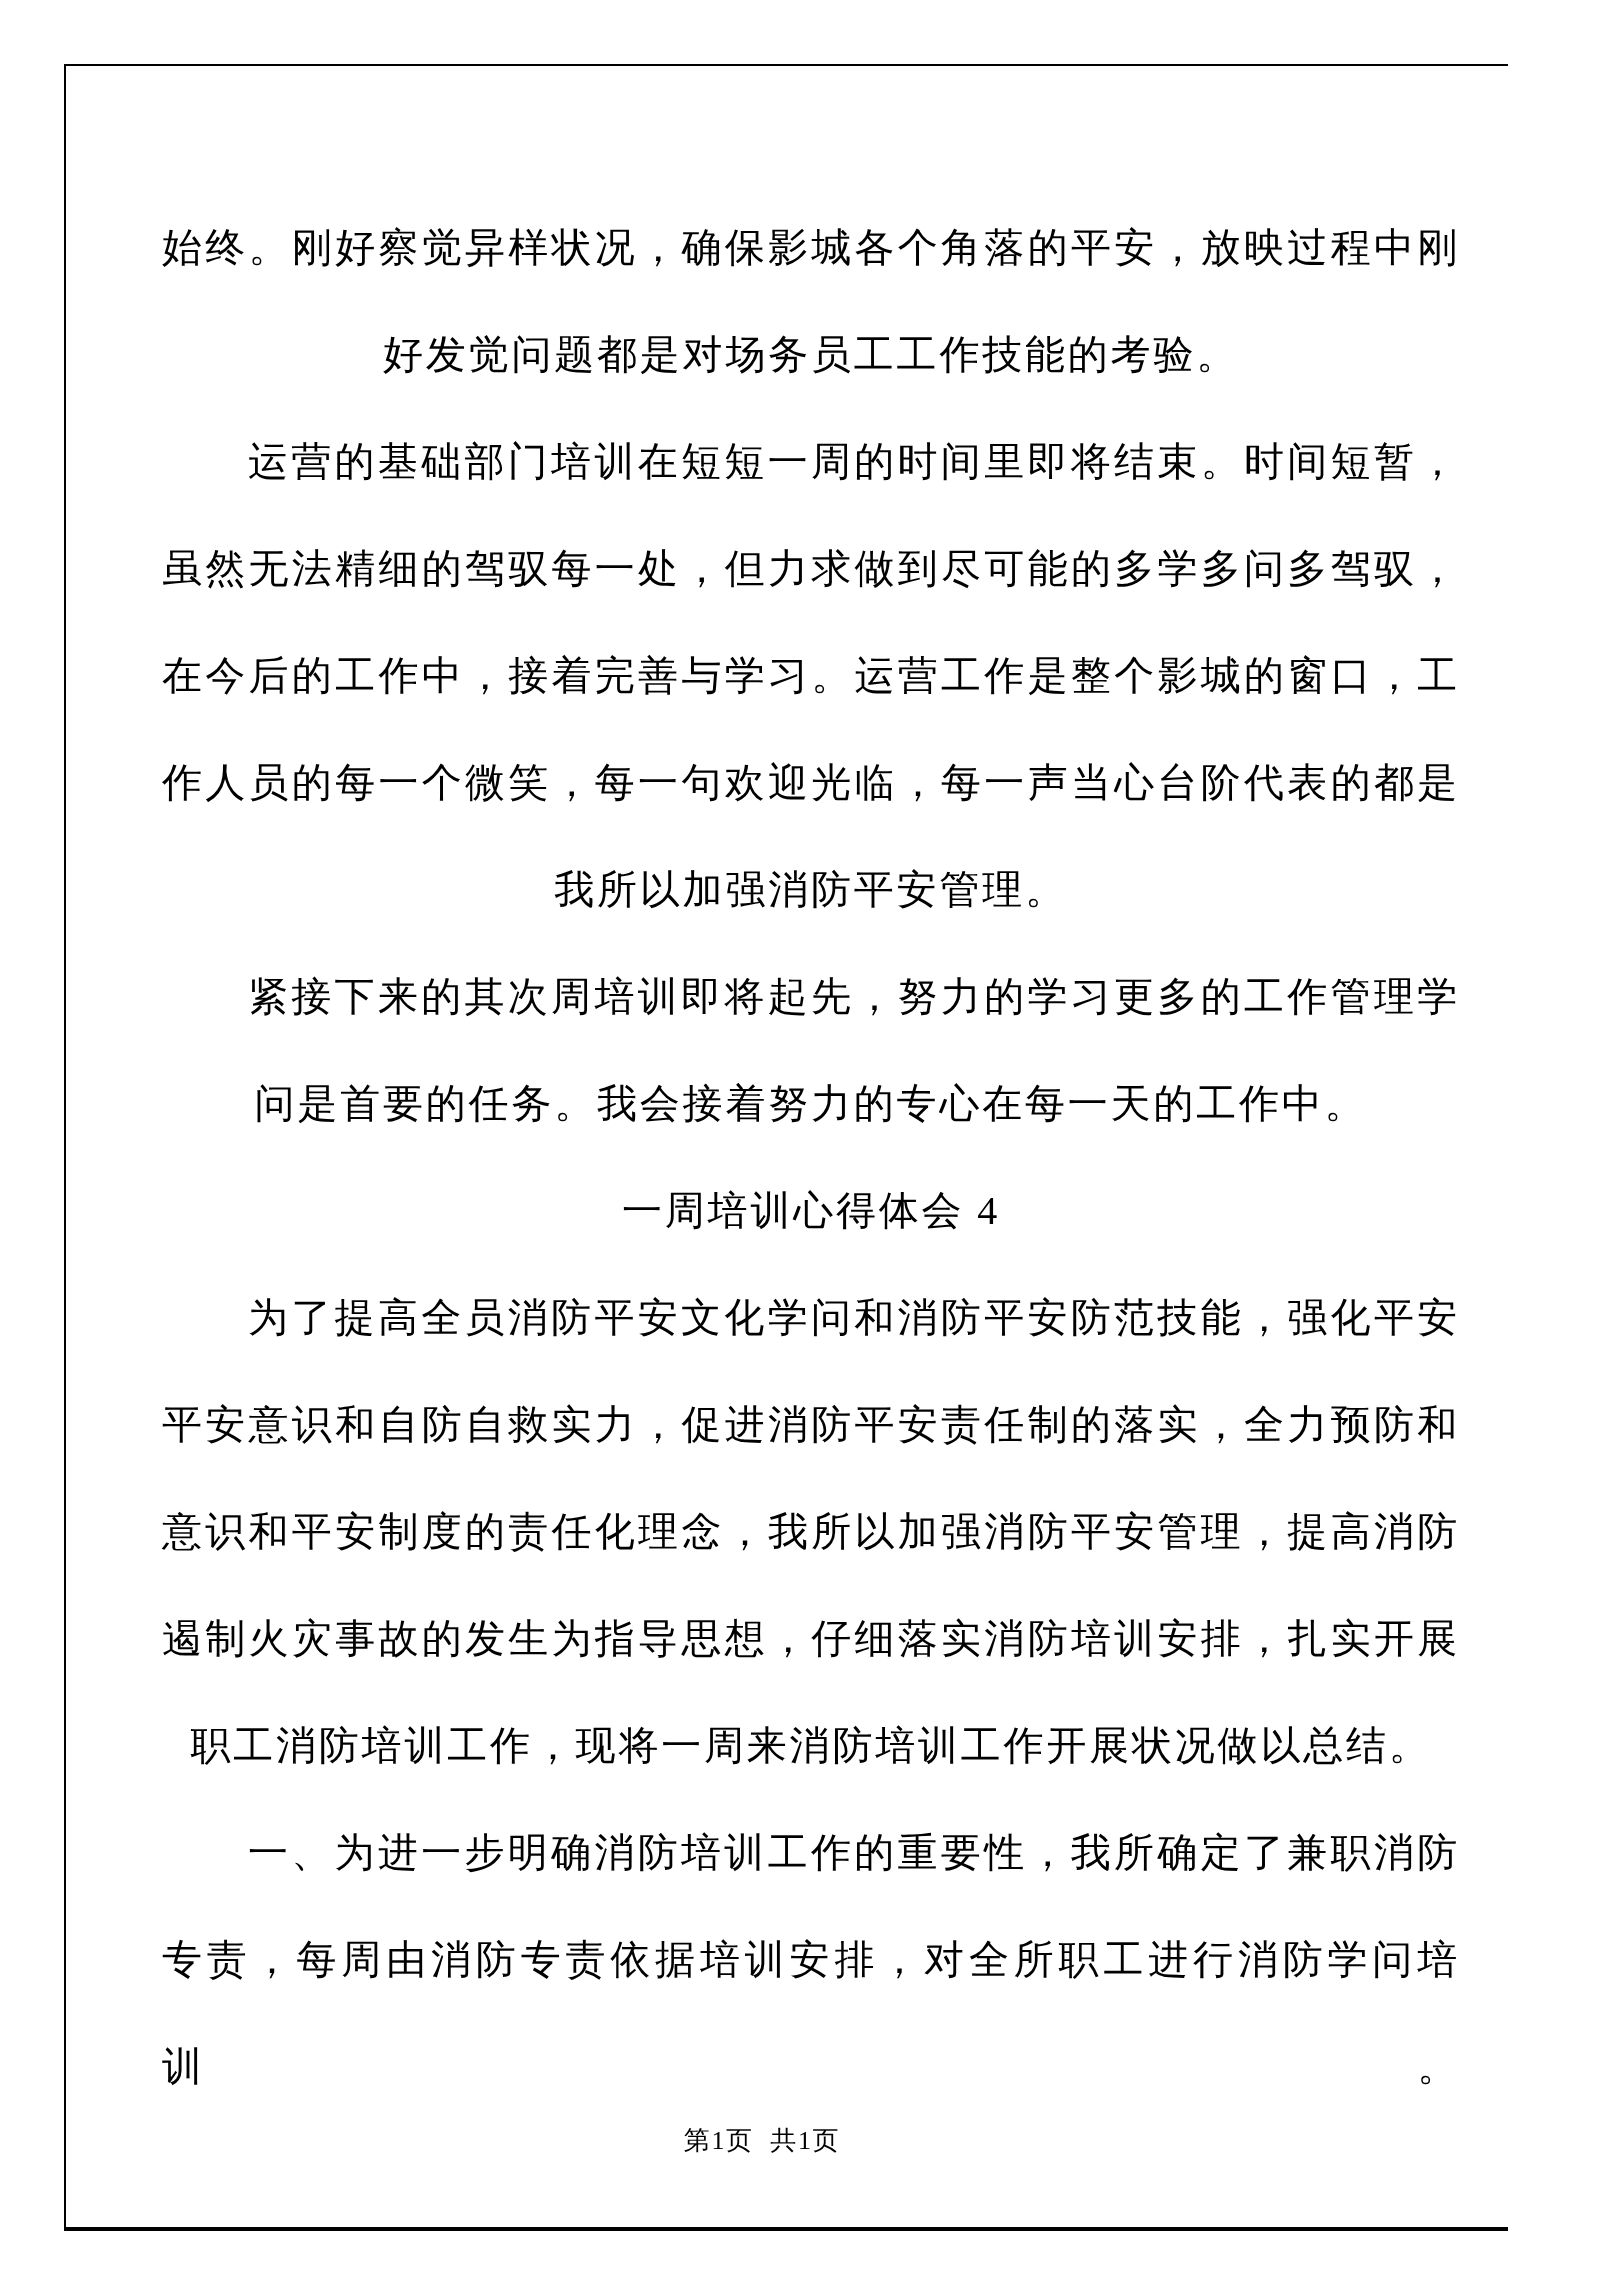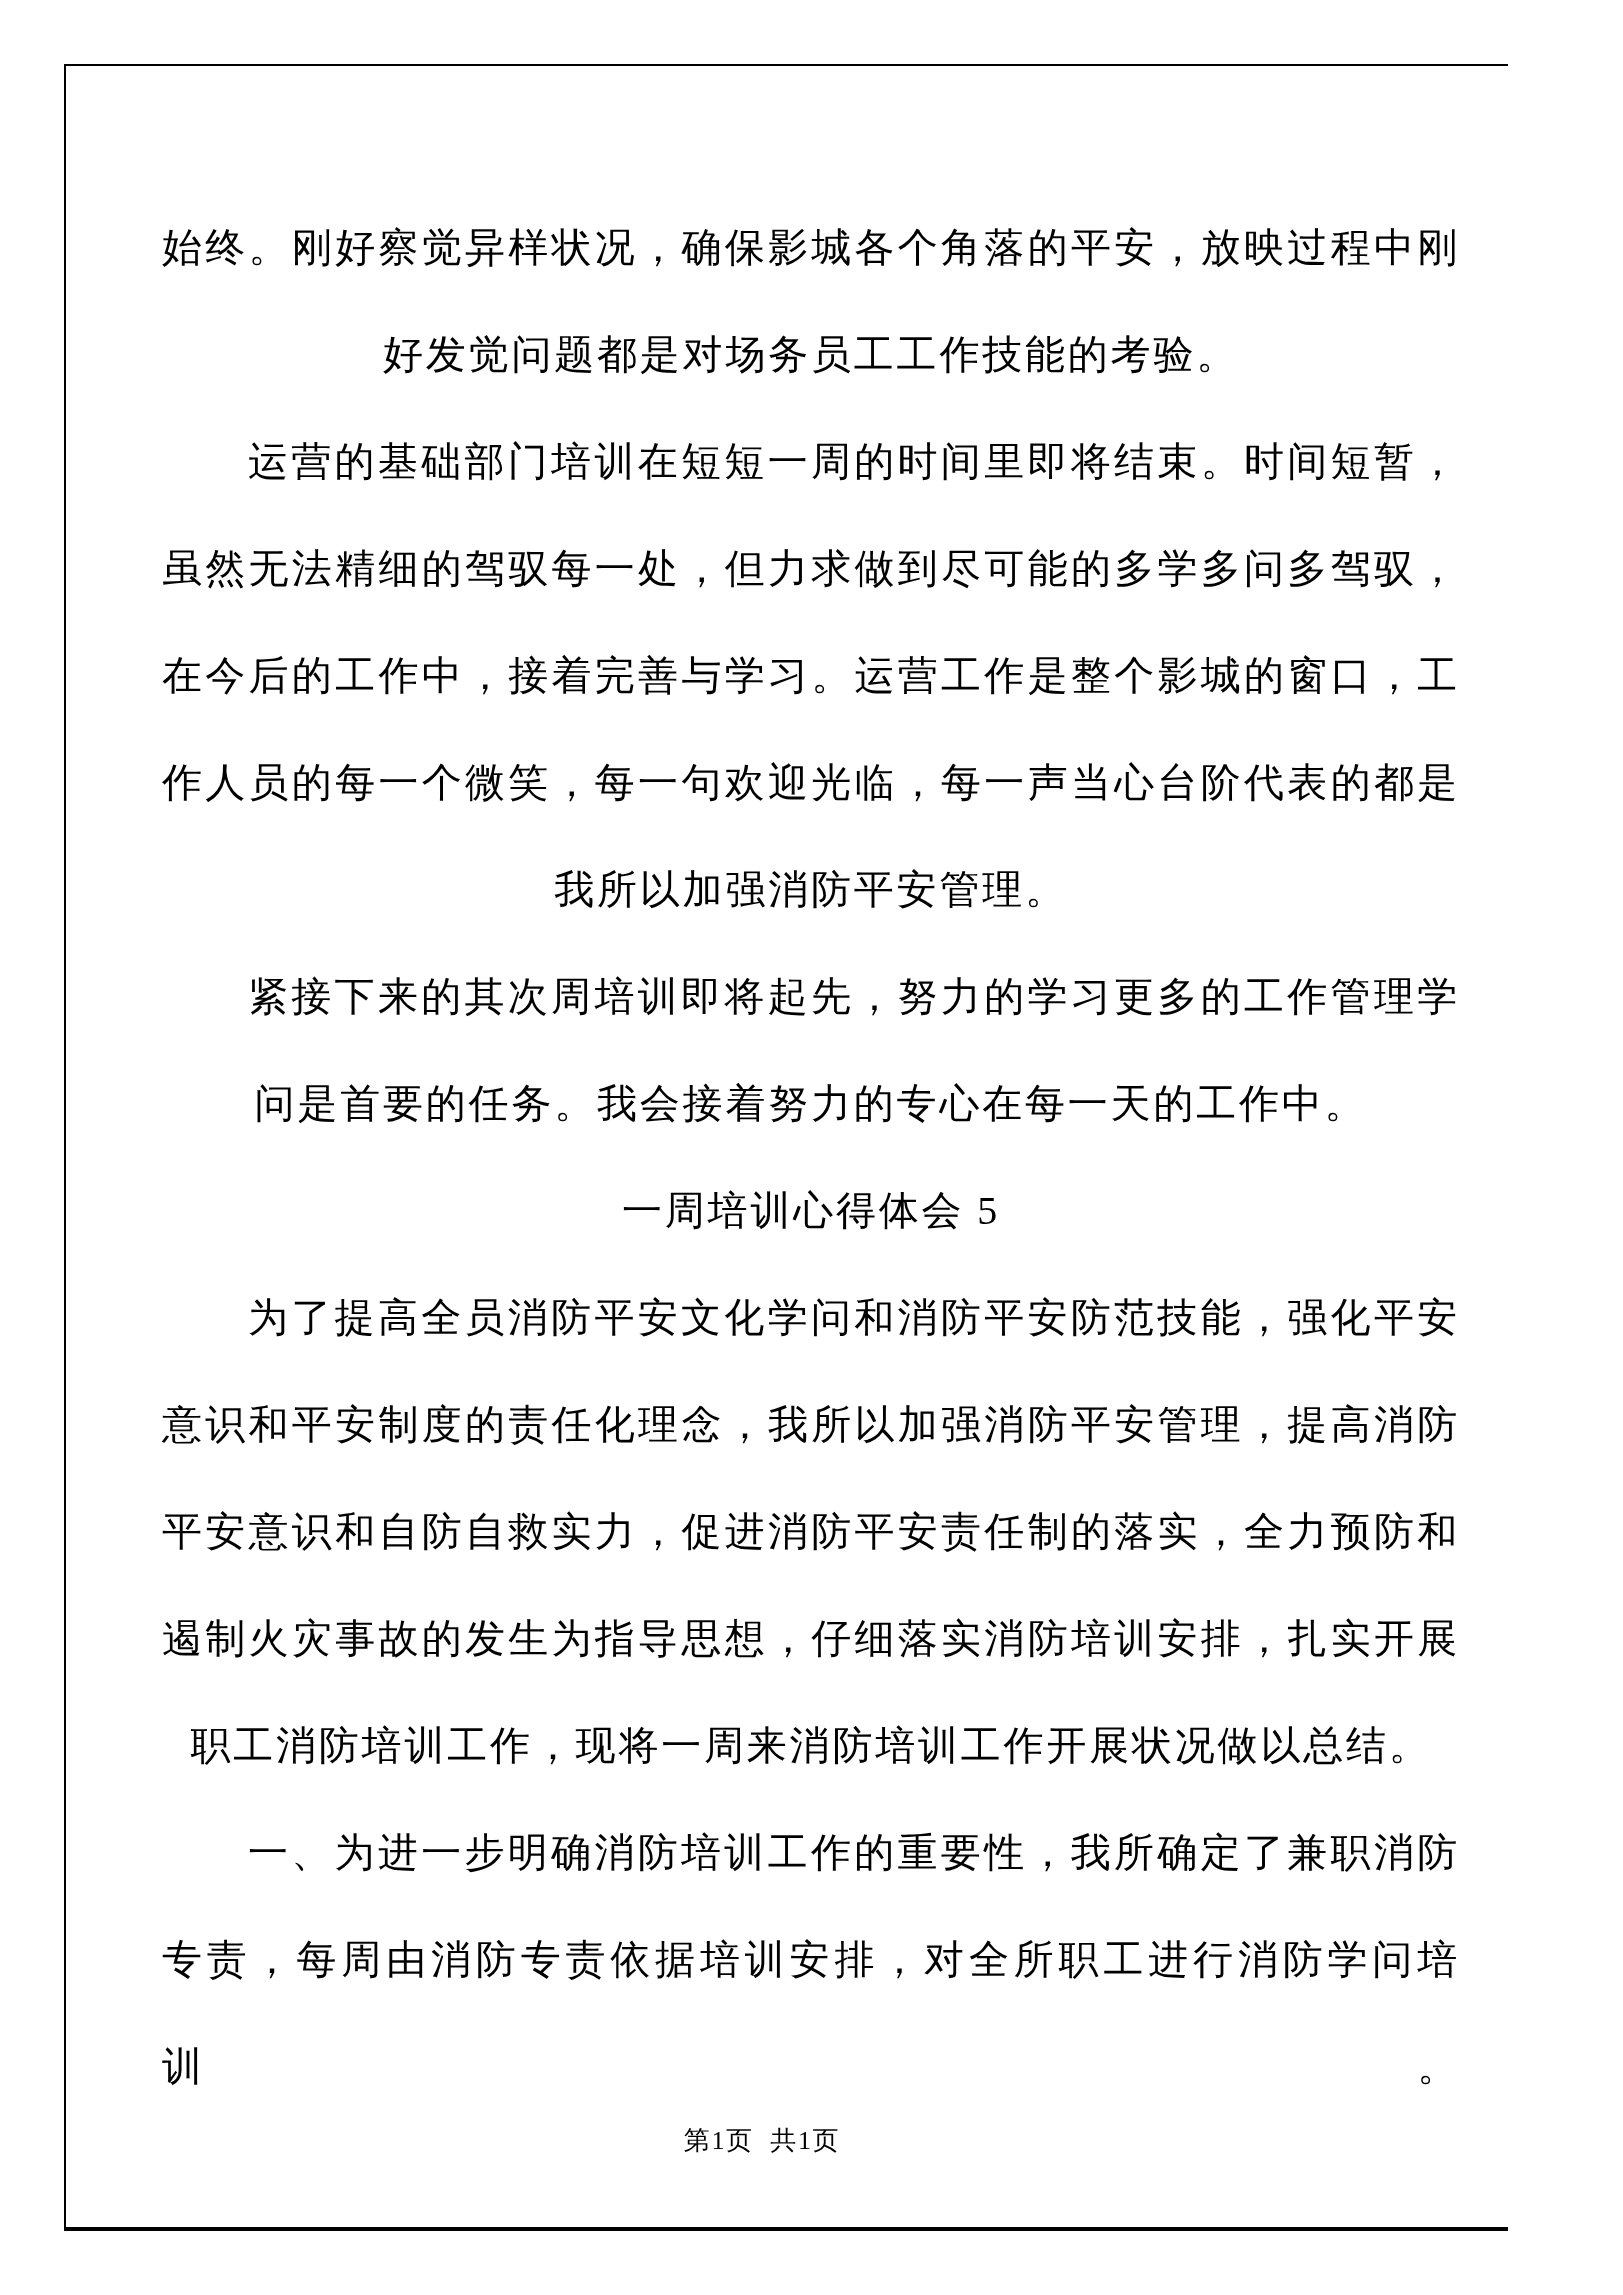--- a/index.html
+++ b/index.html
@@ -68,24 +68,24 @@
     <div class="content">
       <div class="line fill">始终。刚好察觉异样状况，确保影城各个角落的平安，放映过程中刚</div>
       <div class="line">好发觉问题都是对场务员工工作技能的考验。</div>
       <div class="line indent fill">运营的基础部门培训在短短一周的时间里即将结束。时间短暂，</div>
       <div class="line fill">虽然无法精细的驾驭每一处，但力求做到尽可能的多学多问多驾驭，</div>
       <div class="line fill">在今后的工作中，接着完善与学习。运营工作是整个影城的窗口，工</div>
       <div class="line fill">作人员的每一个微笑，每一句欢迎光临，每一声当心台阶代表的都是</div>
       <div class="line">我所以加强消防平安管理。</div>
       <div class="line indent fill">紧接下来的其次周培训即将起先，努力的学习更多的工作管理学</div>
       <div class="line">问是首要的任务。我会接着努力的专心在每一天的工作中。</div>
-      <div class="line">一周培训心得体会 5</div>
+      <div class="line">一周培训心得体会 4</div>
       <div class="line indent fill">为了提高全员消防平安文化学问和消防平安防范技能，强化平安</div>
+      <div class="line fill">平安意识和自防自救实力，促进消防平安责任制的落实，全力预防和</div>
       <div class="line fill">意识和平安制度的责任化理念，我所以加强消防平安管理，提高消防</div>
-      <div class="line fill">平安意识和自防自救实力，促进消防平安责任制的落实，全力预防和</div>
       <div class="line fill">遏制火灾事故的发生为指导思想，仔细落实消防培训安排，扎实开展</div>
       <div class="line">职工消防培训工作，现将一周来消防培训工作开展状况做以总结。</div>
       <div class="line indent fill">一、为进一步明确消防培训工作的重要性，我所确定了兼职消防</div>
       <div class="line fill">专责，每周由消防专责依据培训安排，对全所职工进行消防学问培训。</div>
     </div>
   </div>
   <div class="footer">第1页  共1页</div>
 </div>
 
 

